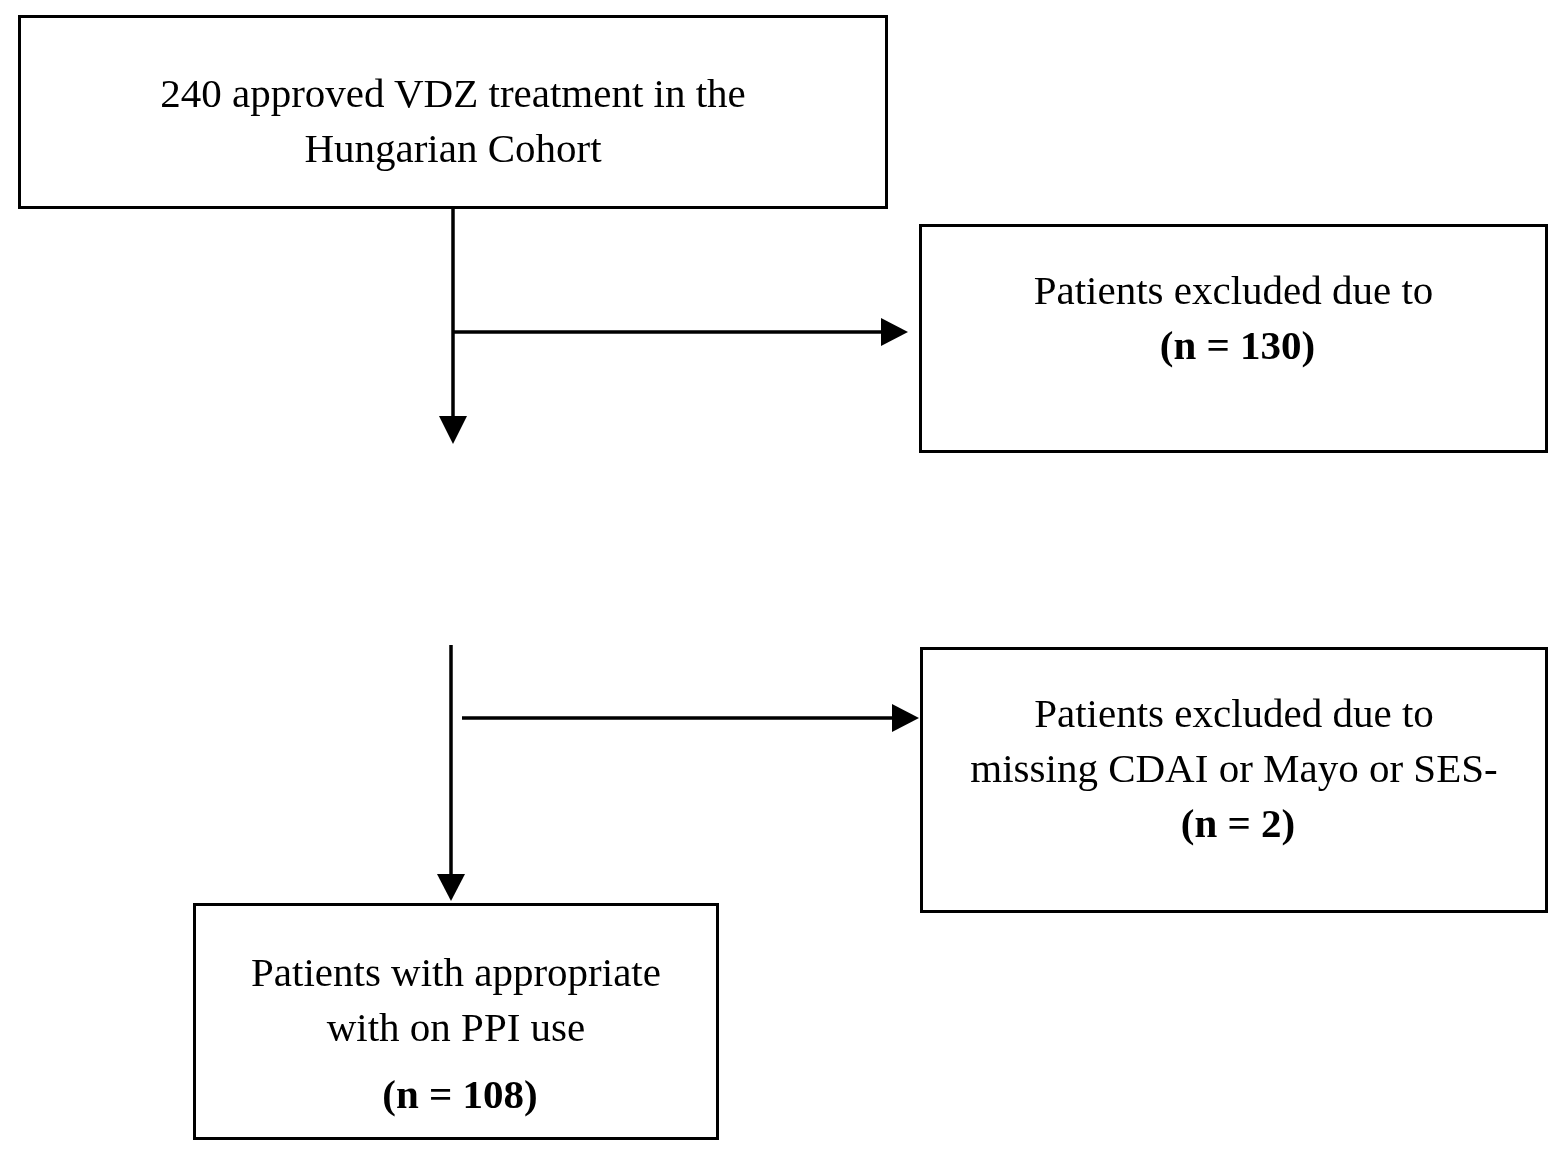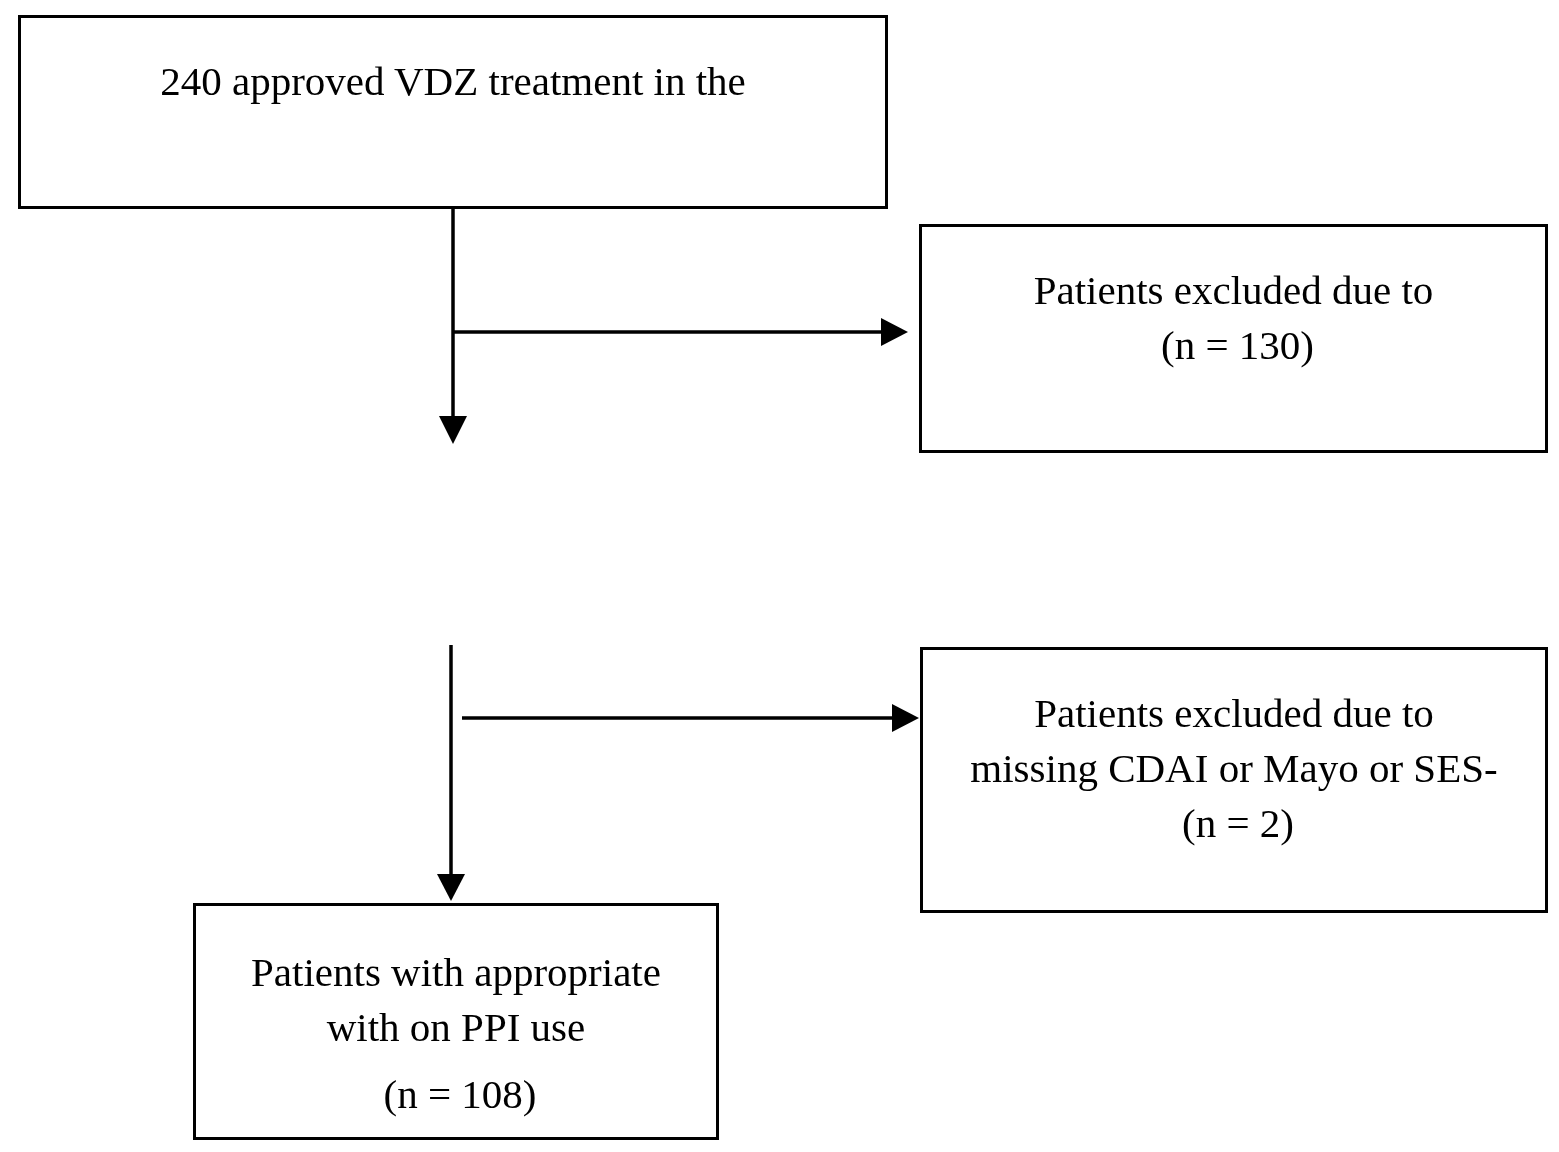--- a/index.html
+++ b/index.html
@@ -30,28 +30,28 @@
     border: 3px solid #000000;
     background: #ffffff;
     text-align: center;
   }
   .bline {
     font-size: 41px;
     line-height: 55px;
     white-space: nowrap;
   }
   .nline {
-    font-weight: 400;
+    font-weight: 700;
     padding-left: 8px;
   }
   .nline.gap {
     margin-top: 12px;
   }
   
-  #box-initial        { left: 18px;  top: 15px;  width: 870px; height: 194px; padding-top: 36px; }
+  #box-initial        { left: 18px;  top: 15px;  width: 870px; height: 194px; padding-top: 48px; }
   #box-excluded-ppi   { left: 919px; top: 224px; width: 629px; height: 229px; padding-top: 36px; }
   #box-ppi-data       { left: 25px;  top: 467px; width: 865px; height: 178px; padding-top: 33px; }
   #box-excluded-scores{ left: 920px; top: 647px; width: 628px; height: 266px; padding-top: 36px; }
   #box-appropriate    { left: 193px; top: 903px; width: 526px; height: 237px; padding-top: 39px; }
 </style>
 </head>
 <body>
 
 <div class="canvas">
 
@@ -73,20 +73,21 @@
     </g>
 
     <g>
       <line x1="462" y1="718" x2="894" y2="718" stroke="#000000" stroke-width="3.5"></line>
       <polygon points="892,704 892,732 919,718" fill="#000000"></polygon>
     </g>
   </svg>
 
   <div class="box" id="box-initial">
     <div class="bline">240 approved VDZ treatment in the</div>
+    <div class="bline">Hungarian Cohort</div>
   </div>
 
   <div class="box" id="box-excluded-ppi">
     <div class="bline">Patients excluded due to</div>
     <div class="bline nline">(n = 130)</div>
   </div>
 
 
   <div class="box" id="box-excluded-scores">
     <div class="bline">Patients excluded due to</div>

